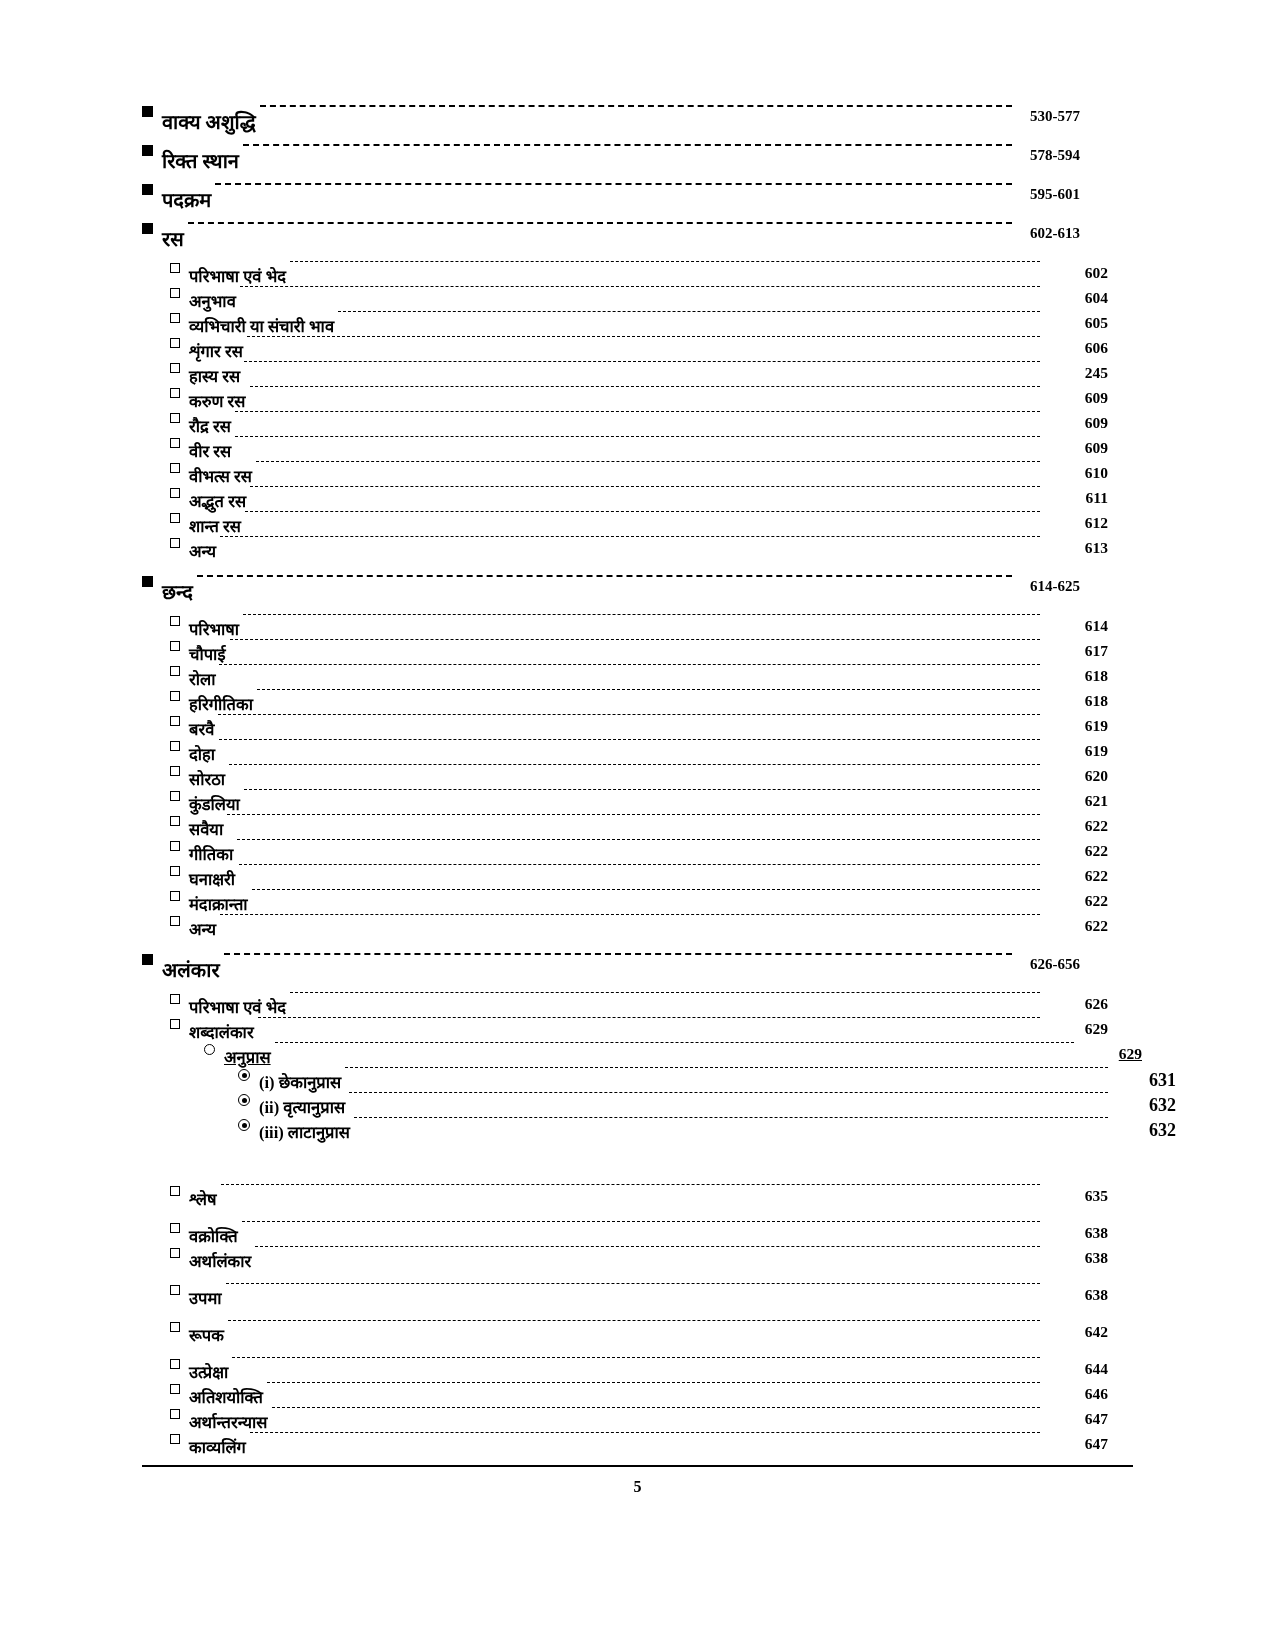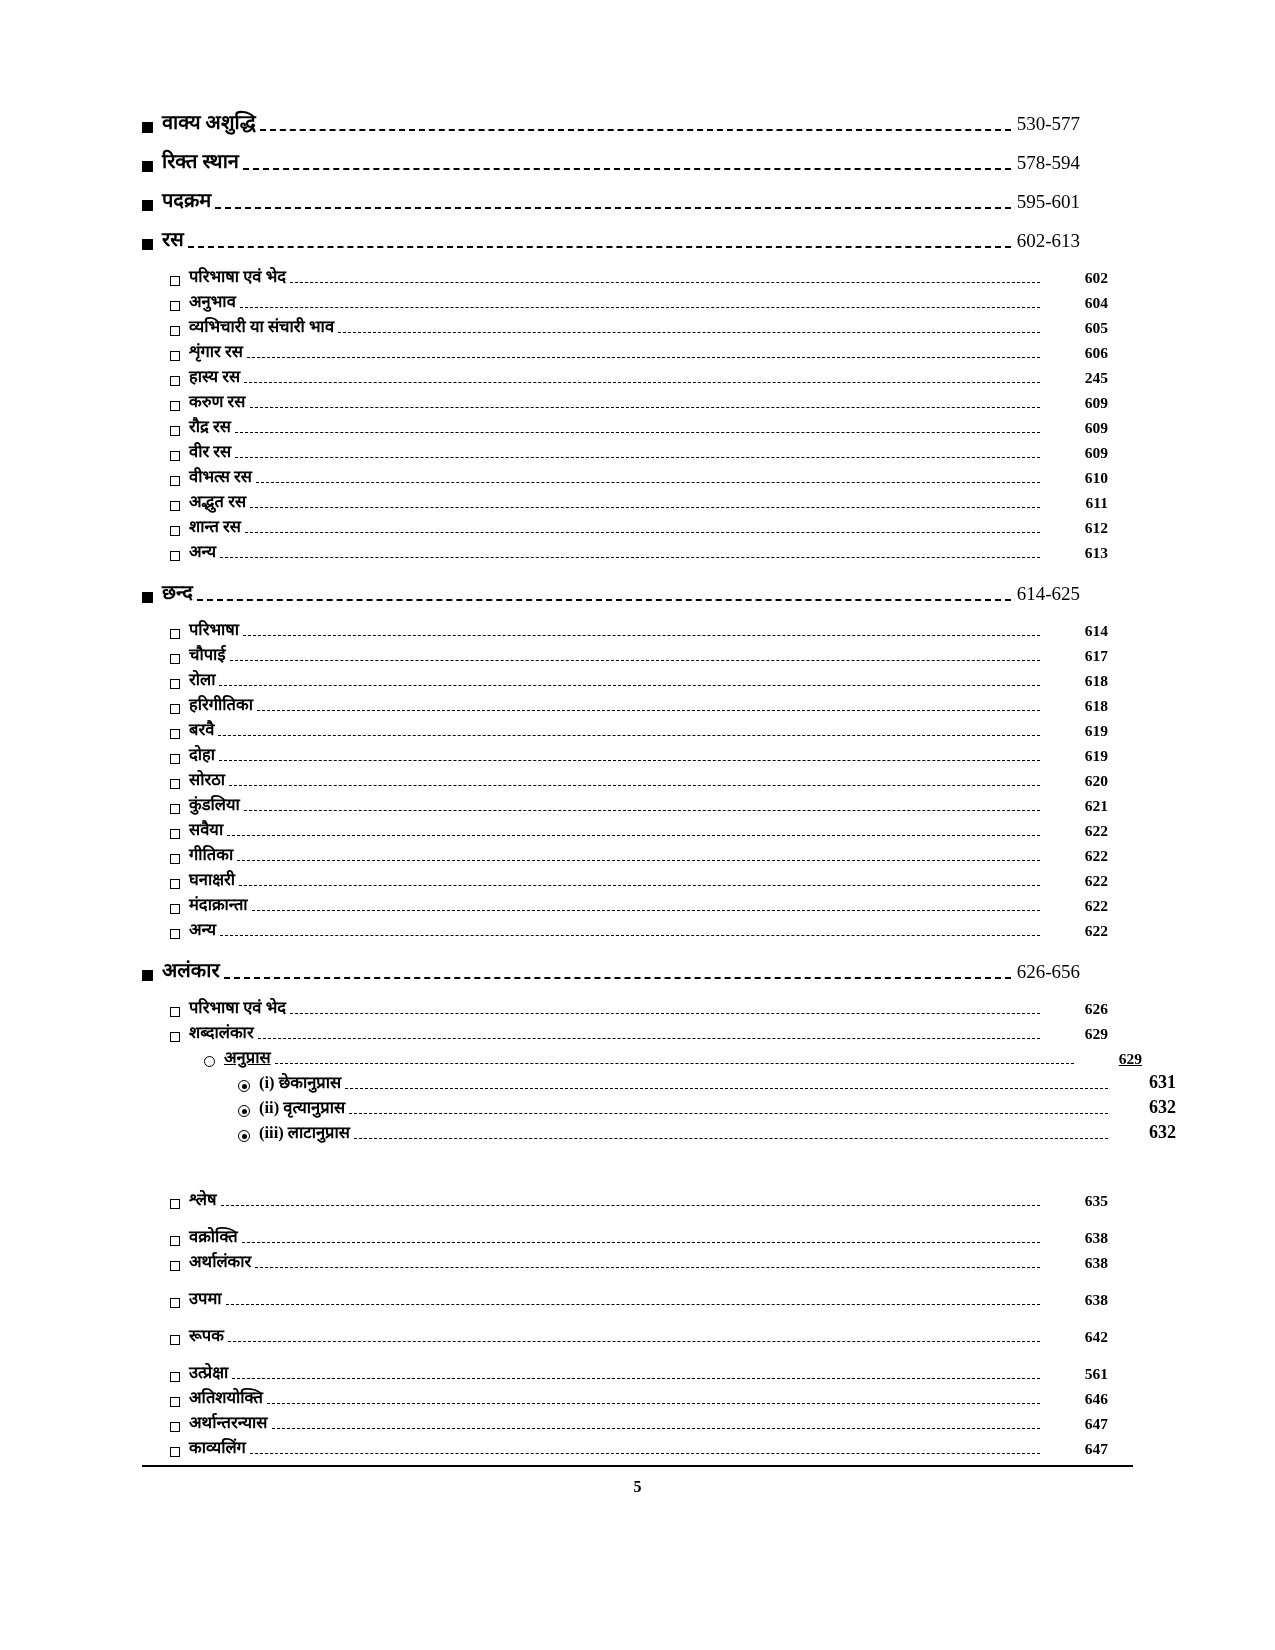--- a/index.html
+++ b/index.html
@@ -22,33 +22,33 @@
     box-sizing: border-box;
   }
   .content {
     position: absolute;
     left: 142px;
     top: 108px;
     width: 938px;
   }
   .toc-row {
     display: flex;
-    align-items: flex-end;
+    align-items: flex-start;
     width: 100%;
     white-space: nowrap;
   }
   
   .lvl1 {
     font-weight: bold;
     font-size: 20px;
     margin-bottom: 12px;
     padding-left: 0px;
   }
   .lvl1 .label { font-size: 20px; }
-  .lvl1 .page-no { font-size: 19px; font-weight: normal; }
+  .lvl1 .page-no { font-size: 15px; font-weight: bold; }
   
   .lvl2 {
     font-weight: bold;
     font-size: 16.5px;
     margin-bottom: 2px;
     padding-left: 28px;
   }
   .lvl2 .page-no { font-size: 15.5px; font-weight: bold; }
   
   .lvl3 {
@@ -418,21 +418,21 @@
         <span class="bullet bullet-sq-hollow"></span>
         <span class="label">रूपक</span>
         <span class="leader"></span>
         <span class="page-no">642</span>
       </div>
       <div class="gap-md"></div>
       <div class="toc-row lvl2">
         <span class="bullet bullet-sq-hollow"></span>
         <span class="label">उत्प्रेक्षा</span>
         <span class="leader"></span>
-        <span class="page-no">561</span>
+        <span class="page-no">644</span>
       </div>
       <div class="toc-row lvl2">
         <span class="bullet bullet-sq-hollow"></span>
         <span class="label">अतिशयोक्ति</span>
         <span class="leader"></span>
         <span class="page-no">646</span>
       </div>
       <div class="toc-row lvl2">
         <span class="bullet bullet-sq-hollow"></span>
         <span class="label">अर्थान्तरन्यास</span>

